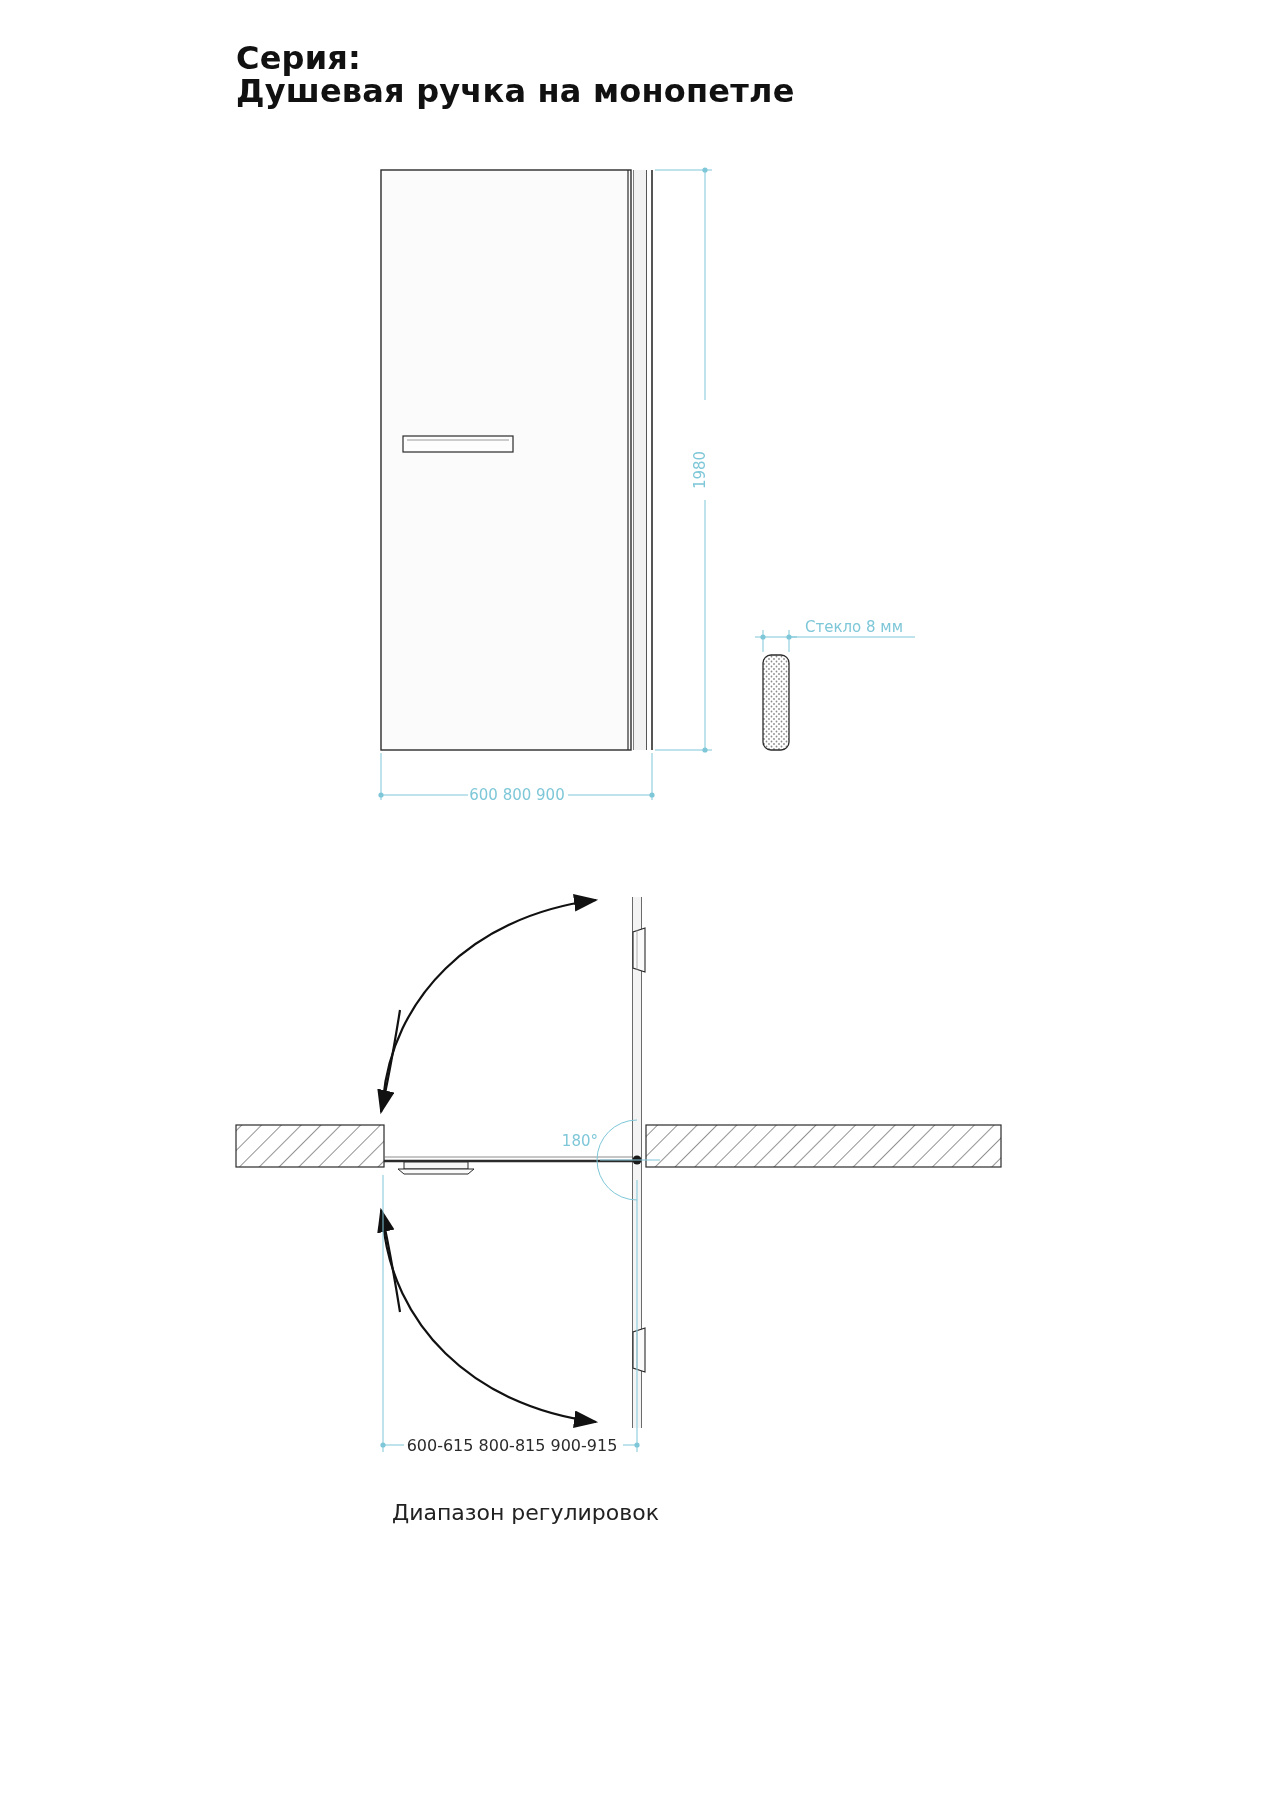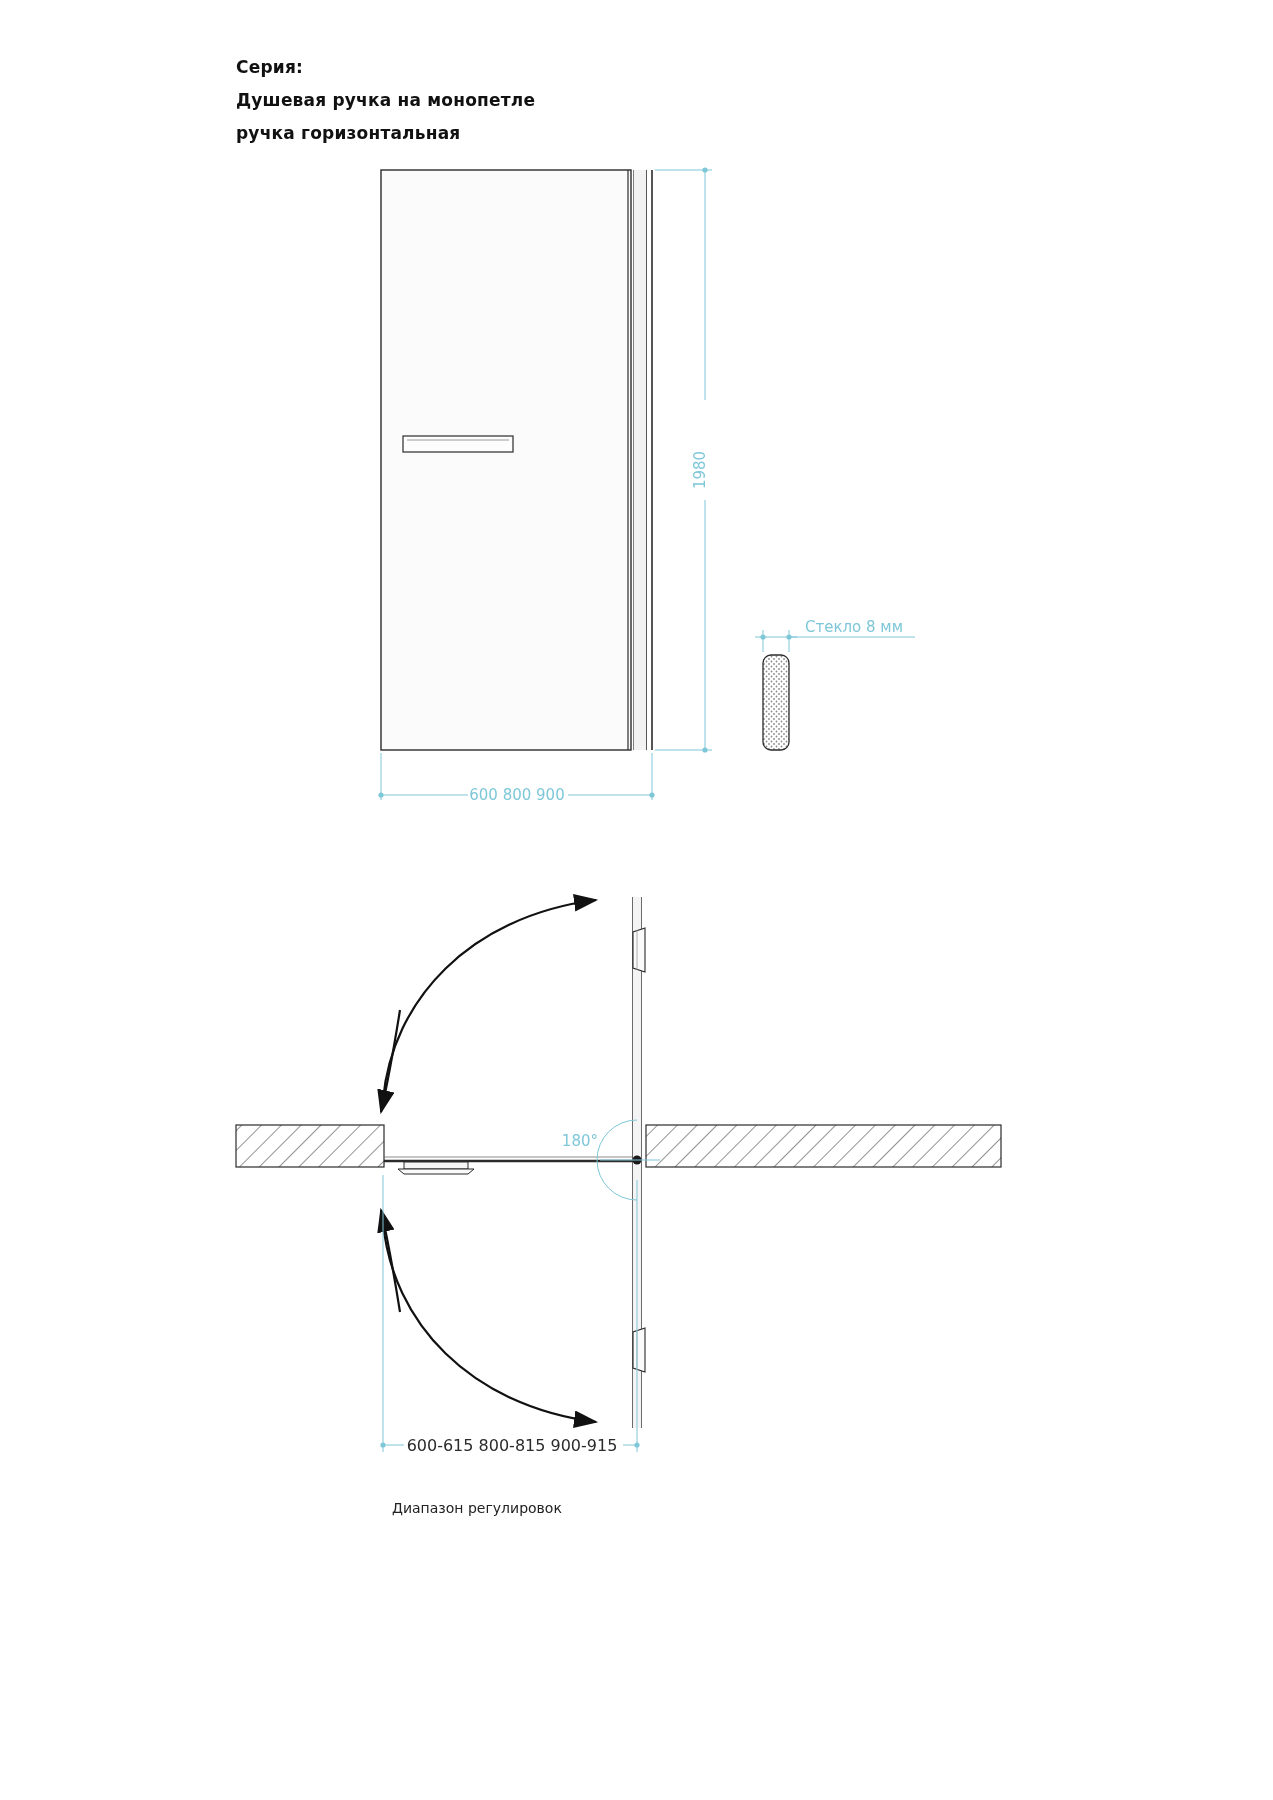--- a/index.html
+++ b/index.html
@@ -11,22 +11,22 @@
     width: 1273px;
     height: 1800px;
     position: relative;
     font-family: "DejaVu Sans", sans-serif;
     color: #1a1a1a;
     overflow: hidden;
   }
   .title-block {
     position: absolute;
     left: 236px;
-    top: 51px;
-    font-size: 17px;
+    top: 42px;
+    font-size: 32px;
     line-height: 33px;
     font-weight: bold;
     color: #111111;
     letter-spacing: 0.2px;
   }
   .title-block div { white-space: nowrap; }
 
   svg.sheet {
     position: absolute;
     left: 0;
@@ -40,31 +40,30 @@
     fill: #7ec7d8;
   }
   .dimtext-dark {
     font-family: "DejaVu Sans", sans-serif;
     font-size: 16px;
     fill: #2b2b2b;
   }
   .caption {
     position: absolute;
     font-family: "DejaVu Sans", sans-serif;
-    font-size: 14px;
+    font-size: 22px;
     color: #222222;
   }
 </style>
 </head>
 <body>
 
 <div class="title-block">
   <div>Серия:</div>
   <div>Душевая ручка на монопетле</div>
-  <div>ручка горизонтальная</div>
 </div>
 
 <svg class="sheet" viewBox="0 0 1273 1800">
   <defs>
     <pattern id="hatch45" width="14" height="14" patternTransform="rotate(45)" patternUnits="userSpaceOnUse">
       <line x1="0" y1="0" x2="0" y2="14" stroke="#3a3a3a" stroke-width="1.1"></line>
     </pattern>
     <pattern id="glassdots" width="5" height="5" patternUnits="userSpaceOnUse">
       <circle cx="1.5" cy="1.5" r="0.9" fill="#8a8a8a"></circle>
       <circle cx="4" cy="4" r="0.9" fill="#8a8a8a"></circle>

